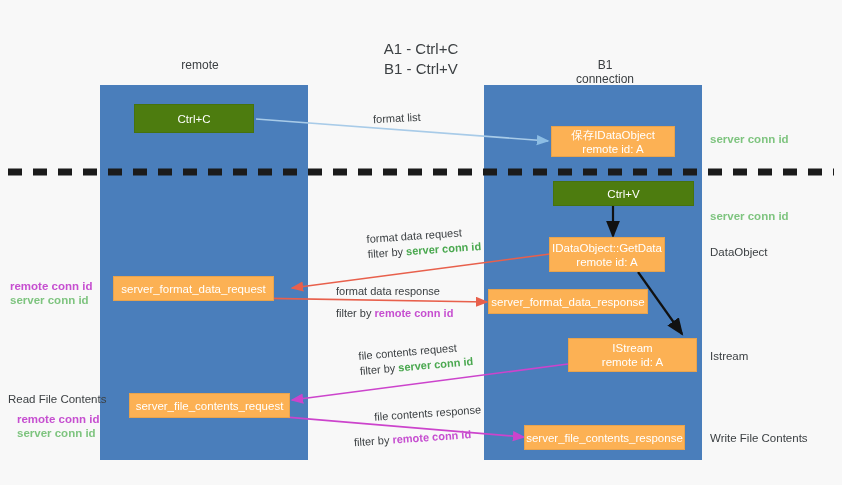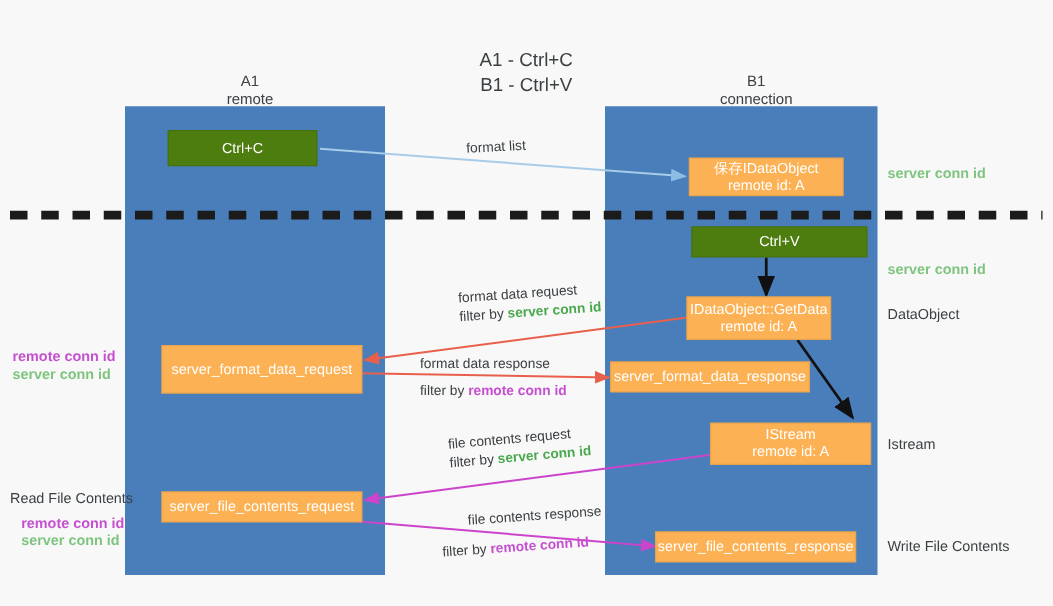--- a/index.html
+++ b/index.html
@@ -57,21 +57,20 @@
 <body>
 
 <div id="stage">
 
   <div class="title">
     <div>A1 - Ctrl+C</div>
     <div>B1 - Ctrl+V</div>
   </div>
 
   <div class="col-head" style="left:140px;top:58px;width:120px;">
-    <div>A1</div>
     <div>remote</div>
   </div>
   <div class="col-head" style="left:545px;top:58px;width:120px;">
     <div>B1</div>
     <div>connection</div>
   </div>
 
   <div class="lane" style="left:100px;top:85px;width:208px;height:375px;"></div>
   <div class="lane" style="left:484px;top:85px;width:218px;height:375px;"></div>
 
@@ -124,21 +123,21 @@
   <div class="box orange" style="left:549px;top:237px;width:116px;height:35px;">
     <span>IDataObject::GetData</span>
     <span>remote id: A</span>
   </div>
 
   <div class="box orange" style="left:568px;top:338px;width:129px;height:34px;">
     <span>IStream</span>
     <span>remote id: A</span>
   </div>
 
-  <div class="box orange" style="left:129px;top:276px;width:161px;height:39px;">
+  <div class="box orange" style="left:113px;top:276px;width:161px;height:25px;">
     <span>server_format_data_request</span>
   </div>
 
   <div class="box orange" style="left:488px;top:289px;width:160px;height:25px;">
     <span>server_format_data_response</span>
   </div>
 
   <div class="box orange" style="left:524px;top:425px;width:161px;height:25px;">
     <span>server_file_contents_response</span>
   </div>

